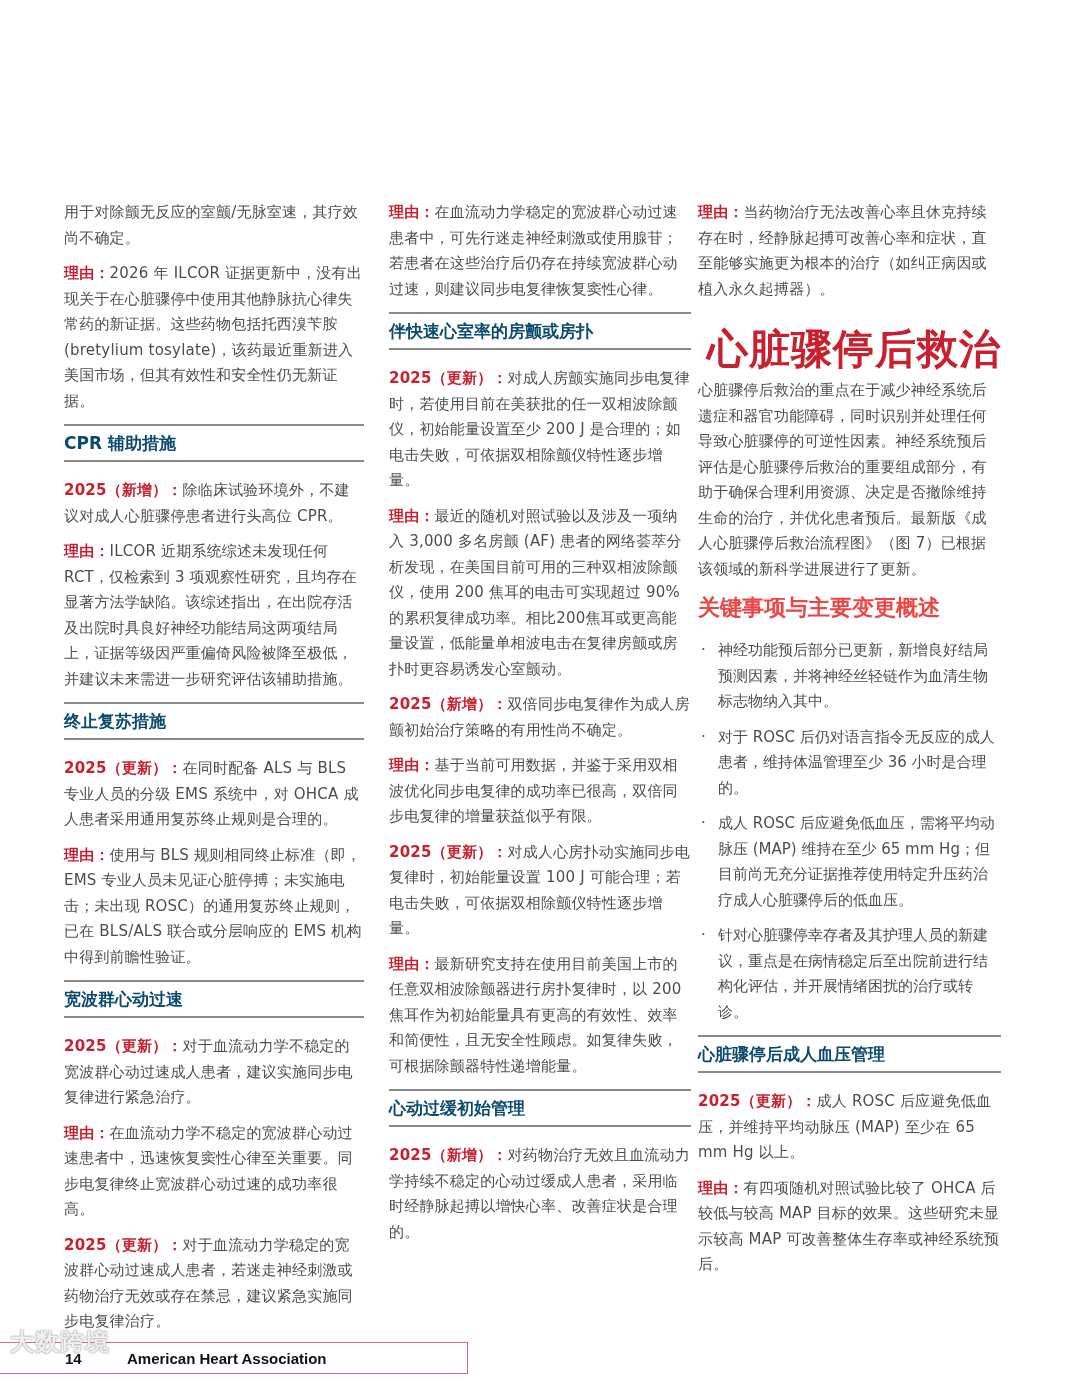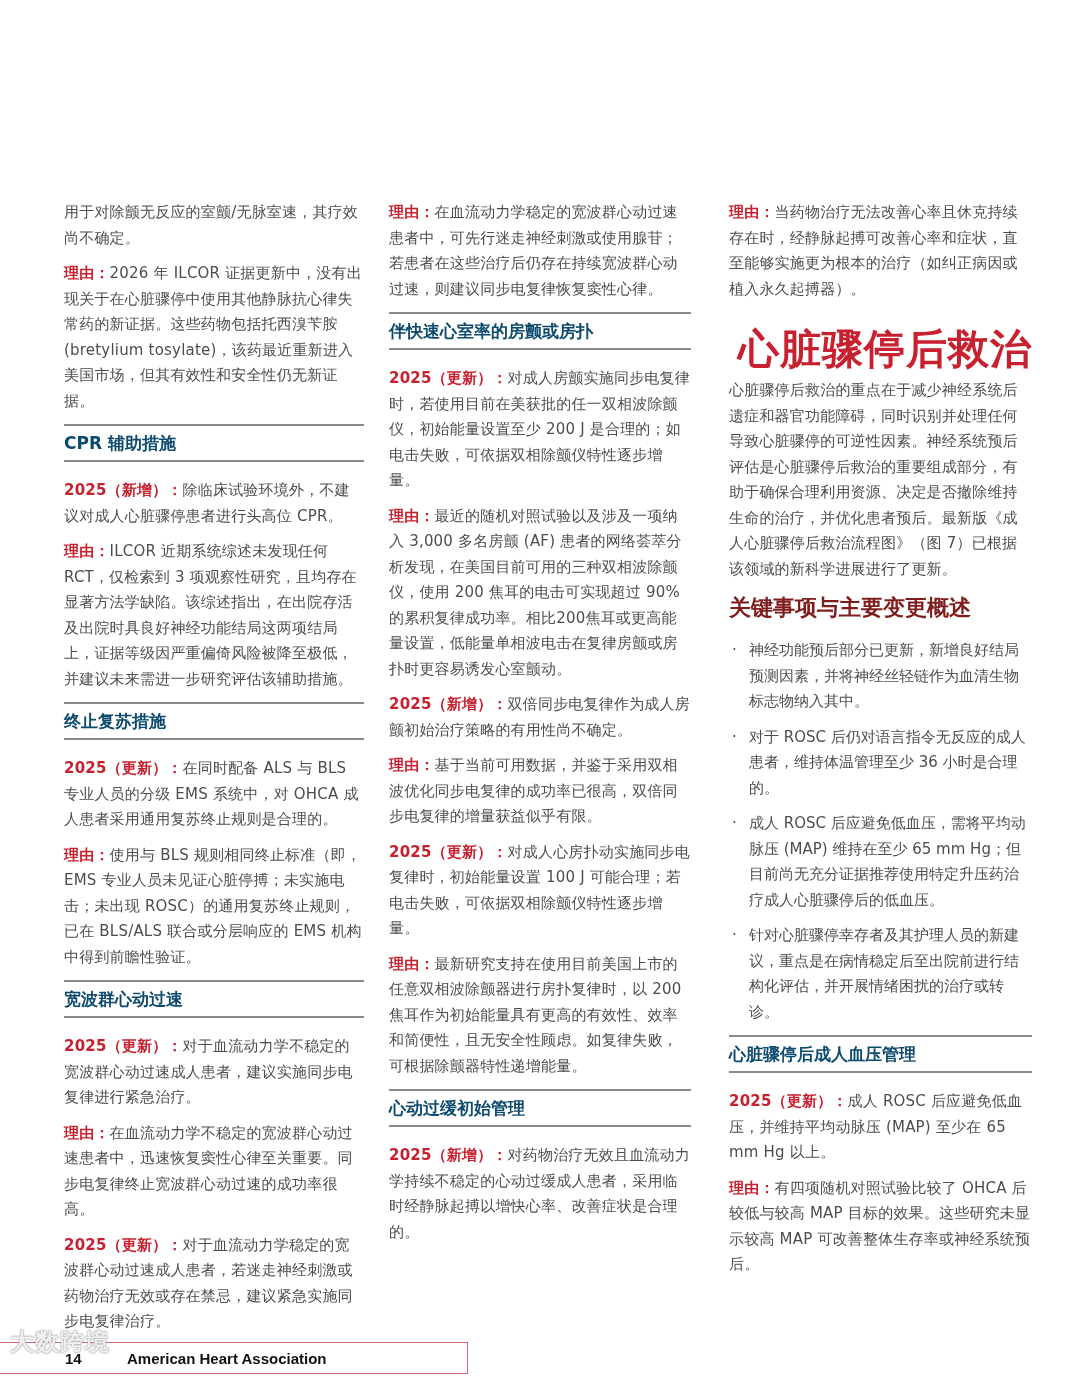--- a/index.html
+++ b/index.html
@@ -4,37 +4,37 @@
 <style>
   html, body { margin: 0; padding: 0; }
   body {
     width: 1080px; height: 1397px; background: #ffffff; position: relative; overflow: hidden;
     font-family: "DejaVu Sans", "Liberation Sans", sans-serif;
     color: #4a4a4a;
   }
   .col { position: absolute; top: 200px; }
   .col1 { left: 64px; width: 300px; }
   .col2 { left: 389px; width: 302px; }
-  .col3 { left: 729px; width: 303px; }
+  .col3 { left: 698px; width: 303px; }
   p.body, .para {
     font-size: 15px; line-height: 25.5px; margin: 0 0 10px 0; color: #4d4d4d;
     letter-spacing: 0.2px;
   }
   .lbl { color: #c8202f; font-weight: bold; }
   .sub-head {
     border-top: 2px solid #8a8a8a; border-bottom: 2px solid #8a8a8a;
     font-size: 17px; font-weight: bold; color: #0c4a6e;
     padding: 6px 0 6px 0; margin: 10px 0 16px 0; line-height: 22px;
   }
   .big-title {
     font-size: 41px; font-weight: bold; color: #c8202f; line-height: 50px;
     margin: 22px 0 4px -2px; letter-spacing: 1px; text-align: right;
   }
   .h2 {
-    font-size: 22px; font-weight: bold; color: #7f1d1d; line-height: 32px; margin: 0 0 14px 0;
+    font-size: 22px; font-weight: bold; color: #ef4444; line-height: 32px; margin: 0 0 14px 0;
   }
   ul.bullets { list-style: none; padding: 0; margin: 0 0 8px 0; }
   ul.bullets li {
     position: relative; padding-left: 20px; font-size: 15px; line-height: 25.5px;
     color: #4d4d4d; margin-bottom: 10px;
   }
   ul.bullets li .dot { position: absolute; left: 3px; top: 0; }
   .footer {
     position: absolute; left: -2px; top: 1342px; width: 470px; height: 32px;
     border: 1.5px solid #d76a72; box-sizing: border-box;

